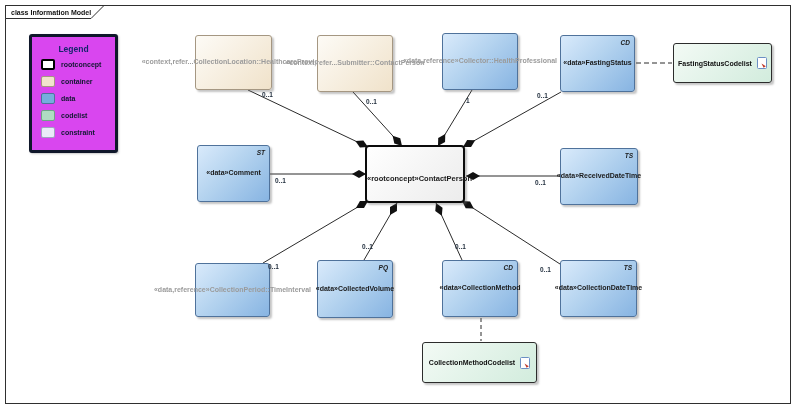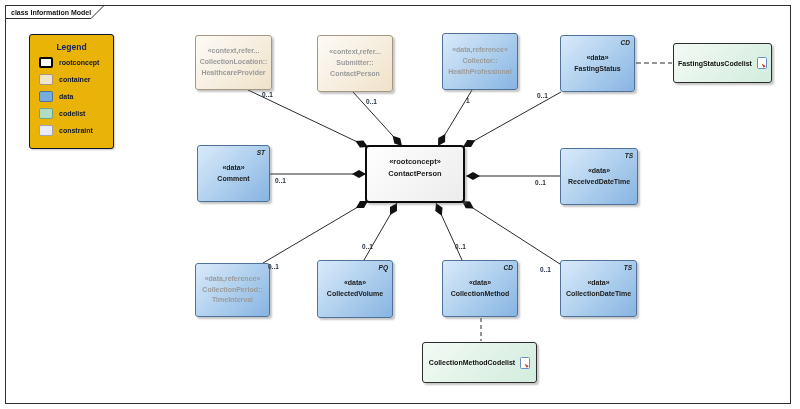--- a/index.html
+++ b/index.html
@@ -4,32 +4,32 @@
 <style>
   html,body{margin:0;padding:0;}
   body{width:800px;height:409px;background:#ffffff;position:relative;overflow:hidden;
        font-family:"Liberation Sans",sans-serif;}
   .canvas{position:absolute;left:0;top:0;width:800px;height:409px;}
   .frame{position:absolute;left:5px;top:5px;width:784px;height:397px;border:1px solid #2f2f2f;}
   svg.overlay{position:absolute;left:0;top:0;width:800px;height:409px;z-index:1;}
 
   
   #legend{position:absolute;left:29px;top:34px;width:83px;height:113px;z-index:2;
-          background:#eab308;border:1px solid #0f172a;border-radius:3px;
+          background:#d946ef;border:3px solid #0f172a;border-radius:3px;
           box-shadow:1px 1px 2px rgba(100,100,100,.35);}
   .legend-title{font-size:8.5px;font-weight:bold;color:#15266b;text-align:center;margin-top:7px;}
   .legend-row{display:flex;align-items:center;margin:4px 0 0 9px;height:13px;}
   .swatch{width:14px;height:11px;border:1px solid #777;border-radius:2px;box-sizing:border-box;flex:0 0 auto;}
   .swatch.thick{border-width:2px;}
   .legend-label{font-size:7px;color:#101830;margin-left:6px;font-weight:bold;}
 
   
   .node{position:absolute;z-index:2;border:1px solid #4f729b;border-radius:3px;
         box-shadow:2px 2px 2px rgba(110,110,110,.4);
-        display:flex;flex-direction:column;align-items:center;justify-content:center;
+        display:flex;flex-direction:row;align-items:center;justify-content:center;
         font-size:7px;font-weight:bold;line-height:1.55;text-align:center;color:#1a1a1a;
         box-sizing:border-box;}
   .node.blue{background:linear-gradient(135deg,#d9eafb 0%,#b4d3ef 45%,#87b4e2 100%);}
   .node.tan{background:linear-gradient(135deg,#fdfbf6 0%,#f0e2ca 100%);border-color:#a59782;}
   .node.ref{color:#9b9b9b;}
   .tag{position:absolute;top:2px;right:4px;font-style:italic;font-size:6.5px;color:#1a1a1a;font-weight:bold;}
   .nline{white-space:nowrap;}
 
   #node-hp{left:195px;top:35px;width:77px;height:55px;}
   #node-cp{left:317px;top:35px;width:76px;height:57px;}

